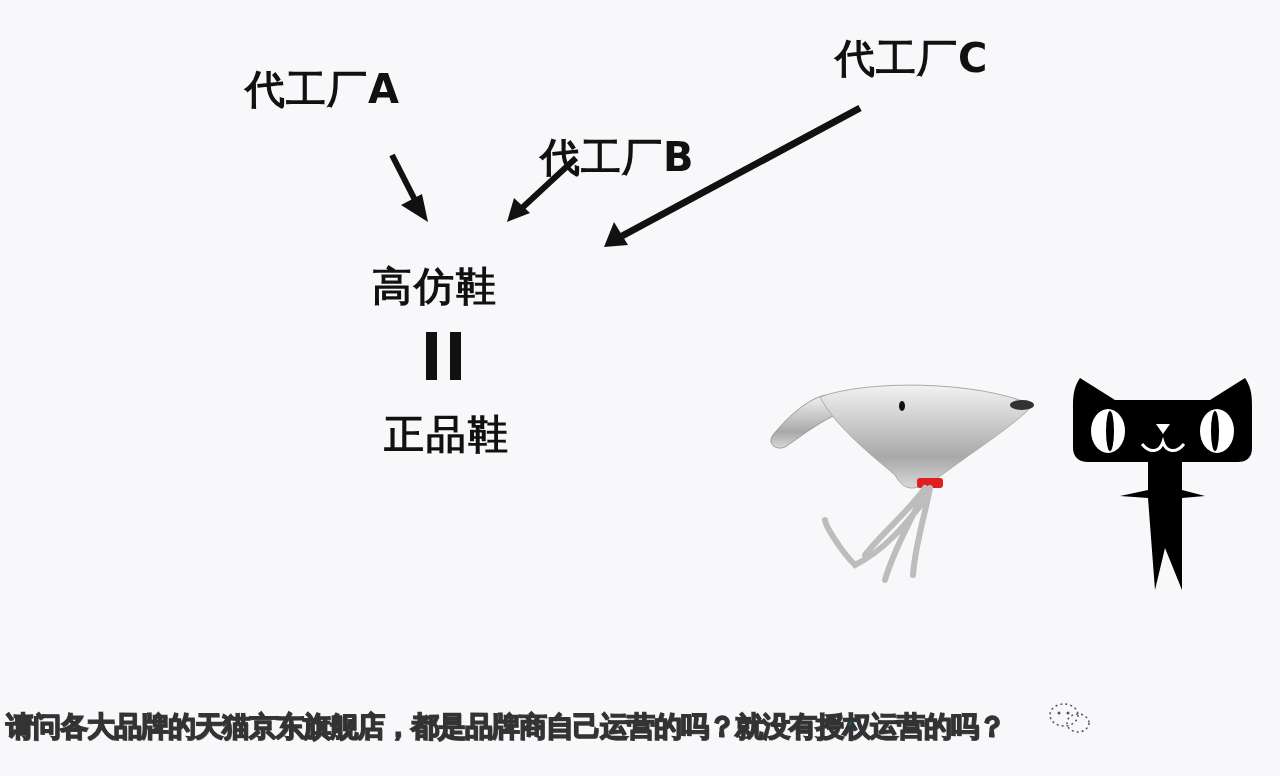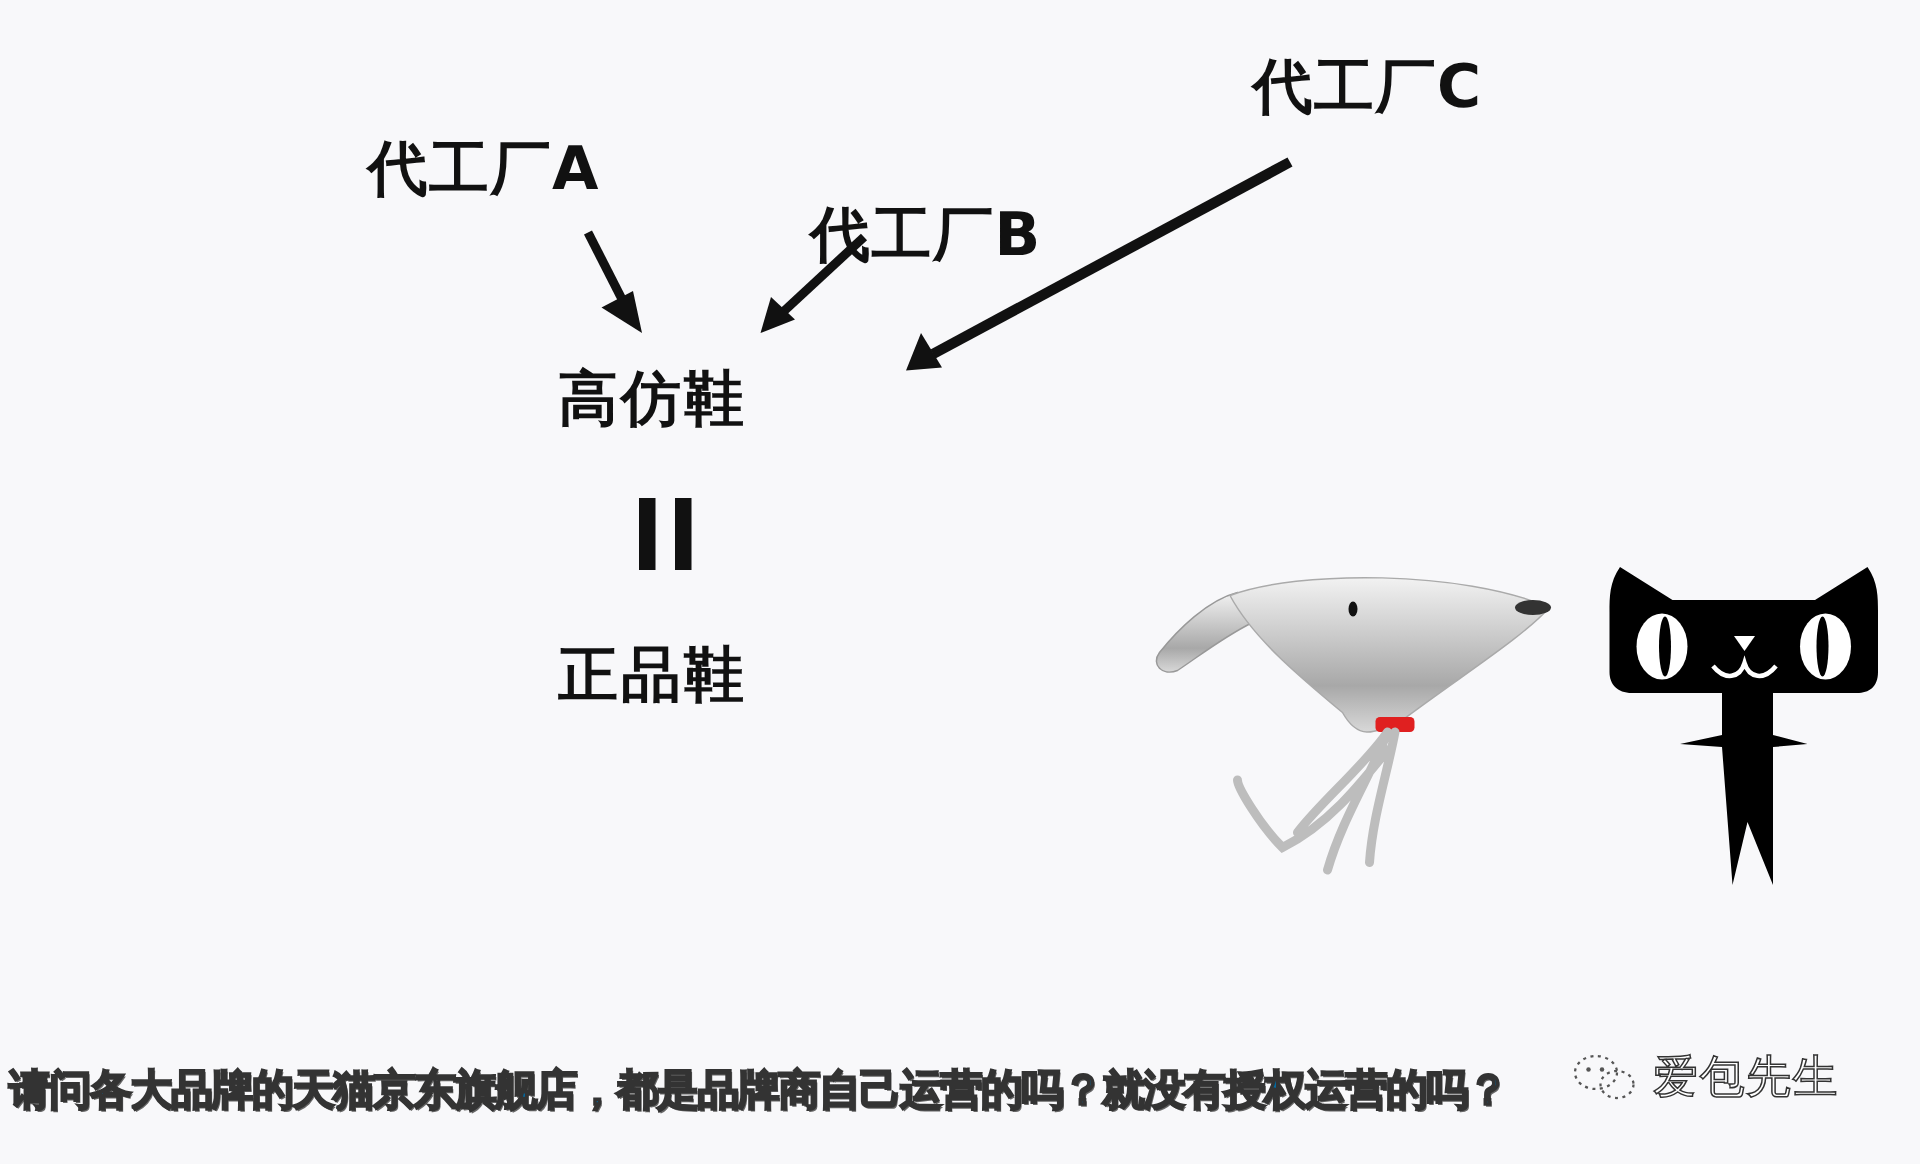--- a/index.html
+++ b/index.html
@@ -32,21 +32,21 @@
     .watermark {
       position:absolute; left:1048px; top:698px; height:40px; display:flex; align-items:center; gap:10px;
     }
     .watermark-text {
       font-size:30px; color:#fff; -webkit-text-stroke:1px #333; white-space:nowrap; letter-spacing:1px;
     }
   </style>
 </head>
 <body>
 
-<div class="label" style="left:245px; top:93px;">代工厂A</div>
+<div class="label" style="left:245px; top:69px;">代工厂A</div>
 <div class="label" style="left:540px; top:96px;margin-top:41px;">代工厂B</div>
 <div class="label" style="left:835px; top:38px;text-align:right;">代工厂C</div>
 
 <svg class="arrows" width="1280" height="776" viewBox="0 0 1280 776">
   <defs>
     <marker id="ah" markerWidth="6" markerHeight="6" refX="3" refY="3" orient="auto" markerUnits="strokeWidth">
       <path d="M0,0 L6,3 L0,6 Z" fill="#111"></path>
     </marker>
   </defs>
   <g>
@@ -56,26 +56,26 @@
   <g>
     <line x1="576" y1="158" x2="522" y2="208" stroke="#111" stroke-width="6"></line>
     <polygon points="507,222 514,198 530,213" fill="#111"></polygon>
   </g>
   <g>
     <line x1="860" y1="108" x2="622" y2="236" stroke="#111" stroke-width="7"></line>
     <polygon points="604,247 614,222 628,245" fill="#111"></polygon>
   </g>
 </svg>
 
-<div class="center-text" style="left:372px; top:246px;">高仿鞋</div>
+<div class="center-text" style="left:372px; top:266px;">高仿鞋</div>
 <div class="equals">
   <span style="left:0;"></span>
   <span style="left:24px;"></span>
 </div>
-<div class="center-text" style="left:372px; top:414px;margin-top:16px;">正品鞋</div>
+<div class="center-text" style="left:384px; top:414px;">正品鞋</div>
 
 <svg class="logo" style="left:765px; top:375px;" width="280" height="215" viewBox="0 0 280 215">
   <defs>
     <linearGradient id="metal" x1="0" y1="0" x2="0" y2="1">
       <stop offset="0" stop-color="#f2f2f2"></stop>
       <stop offset="0.4" stop-color="#c8c8c8"></stop>
       <stop offset="0.7" stop-color="#a8a8a8"></stop>
       <stop offset="1" stop-color="#d8d8d8"></stop>
     </linearGradient>
   </defs>
@@ -103,14 +103,13 @@
 
 <div class="subtitle">请问各大品牌的天猫京东旗舰店，都是品牌商自己运营的吗？就没有授权运营的吗？</div>
 
 <div class="watermark">
   <svg width="44" height="34" viewBox="0 0 44 34">
     <ellipse cx="16" cy="14" rx="14" ry="11" fill="none" stroke="#555" stroke-width="1.5" stroke-dasharray="2 3"></ellipse>
     <ellipse cx="30" cy="22" rx="11" ry="9" fill="none" stroke="#555" stroke-width="1.5" stroke-dasharray="2 3"></ellipse>
     <circle cx="11" cy="12" r="1.5" fill="#555"></circle>
     <circle cx="20" cy="12" r="1.5" fill="#555"></circle>
   </svg>
-  <span class="watermark-text">爱包先生</span>
 </div>
 
 </body></html>

